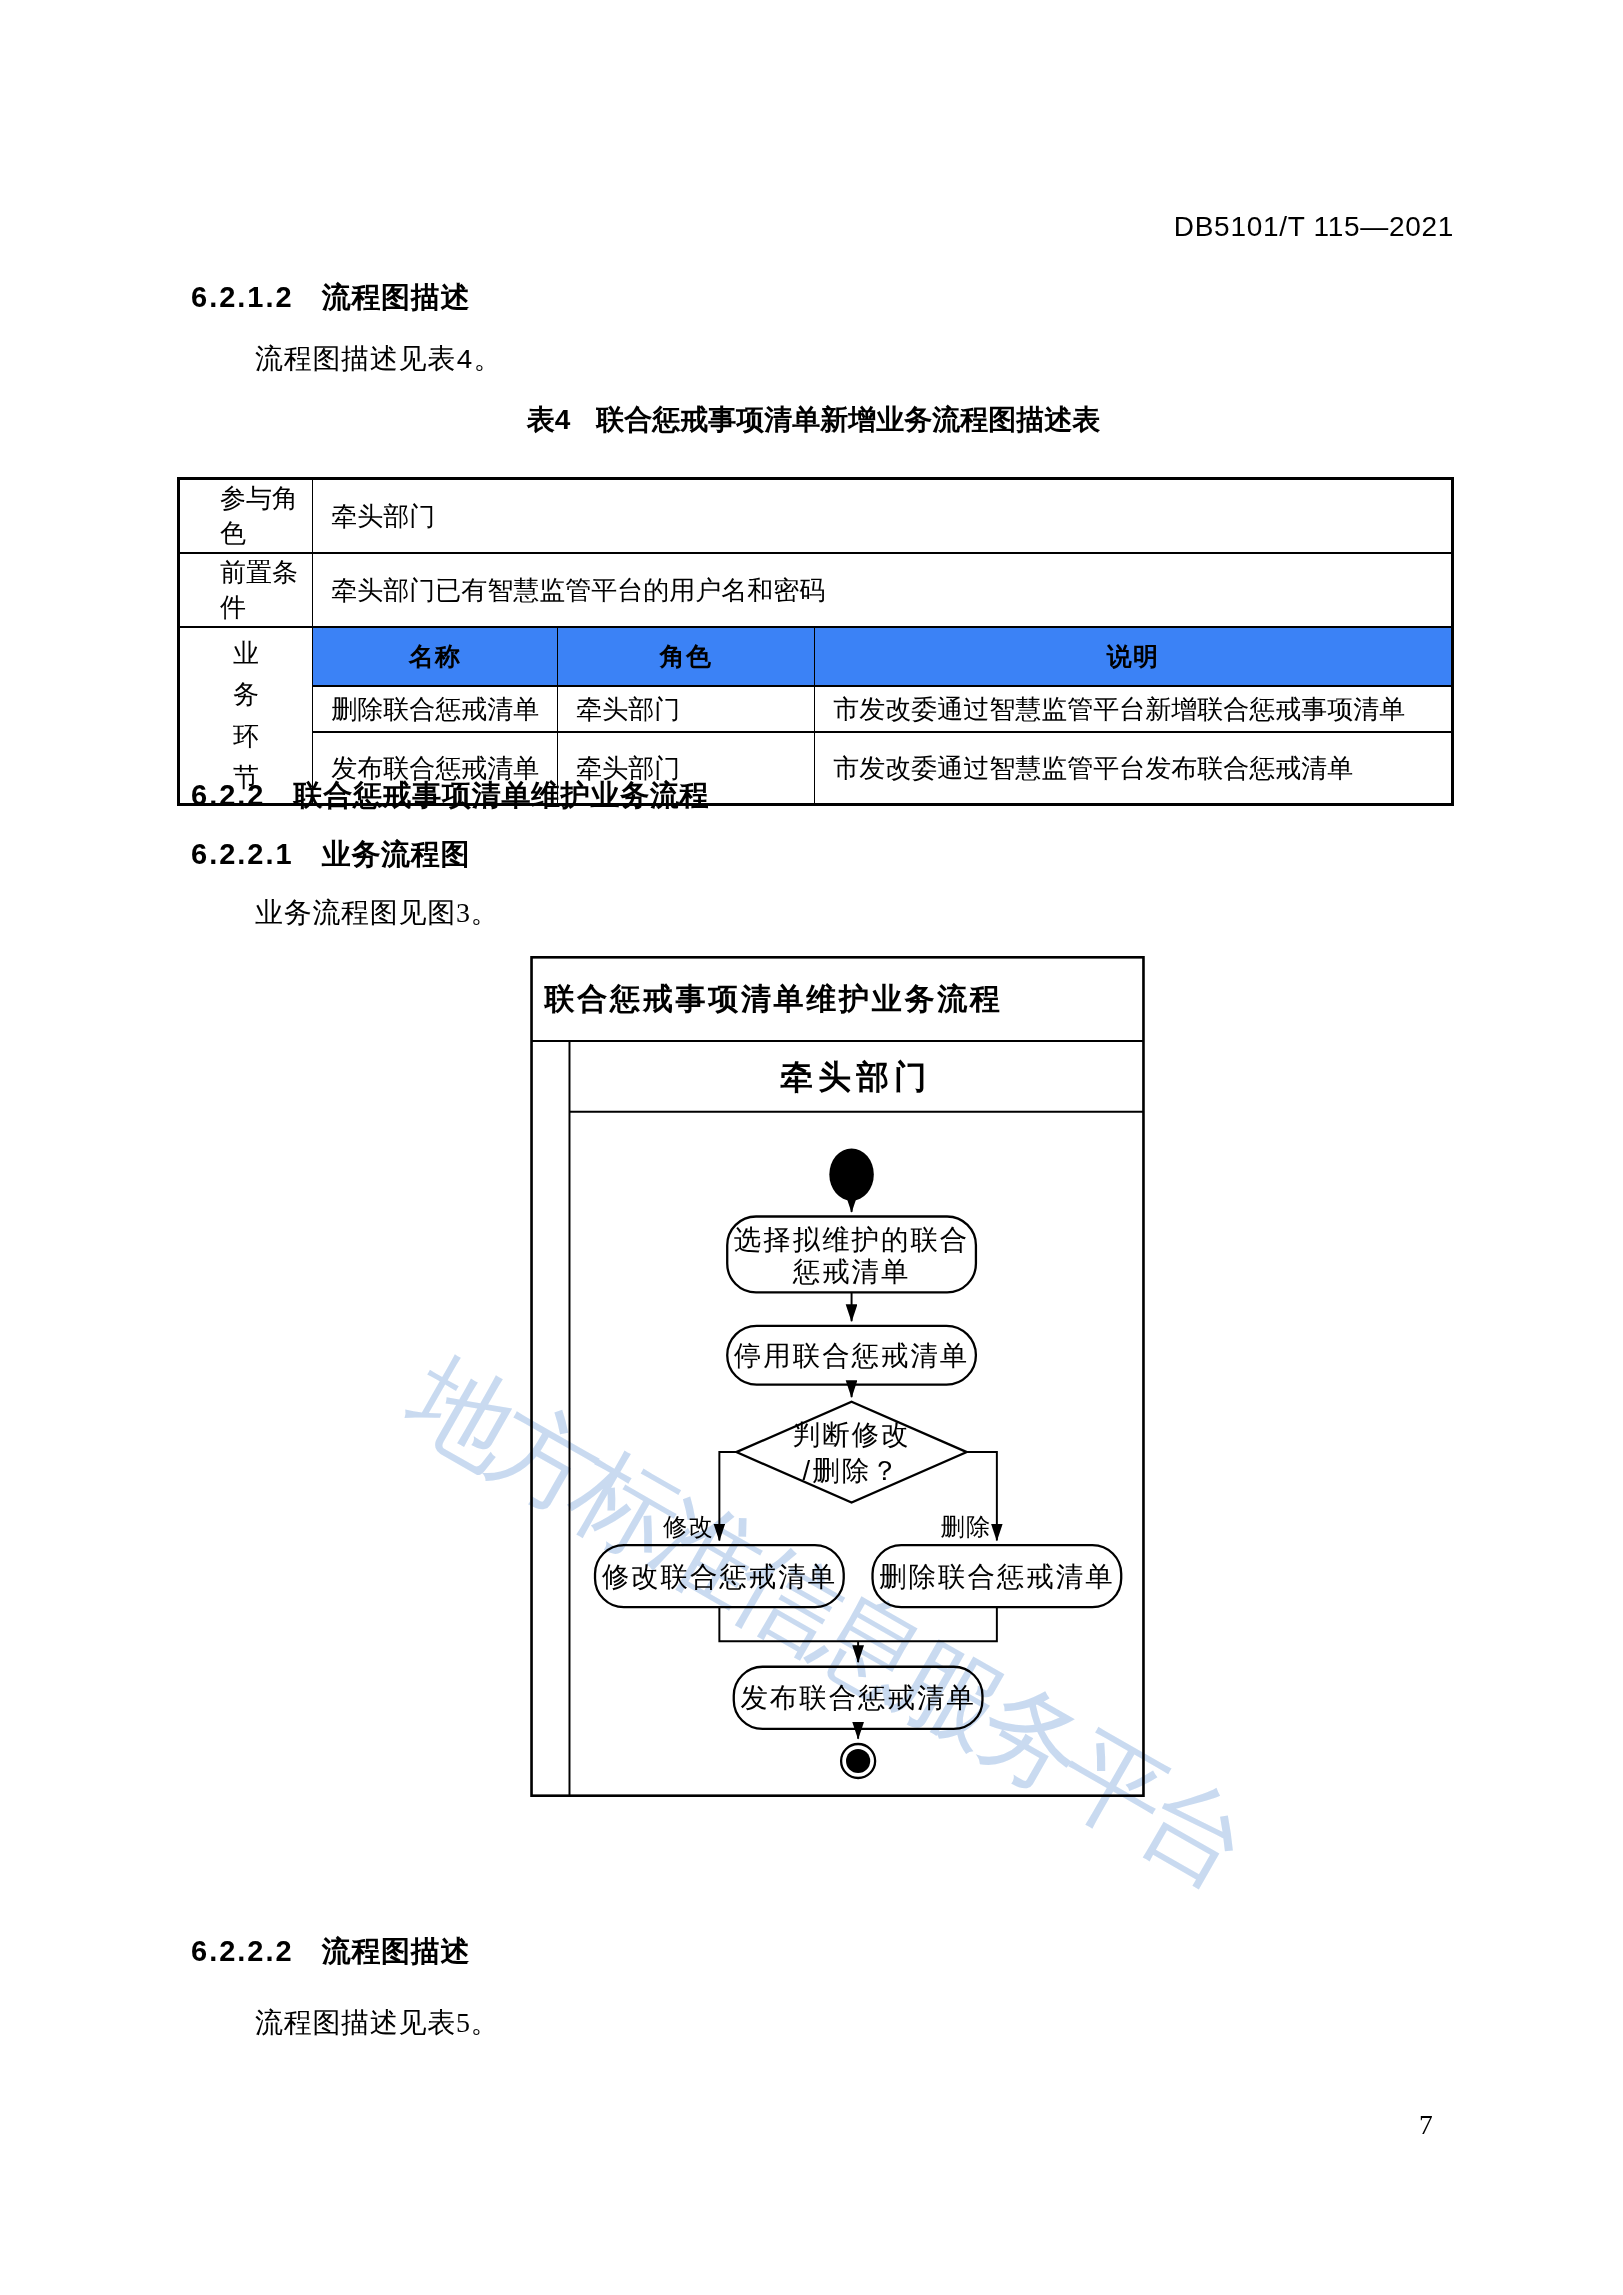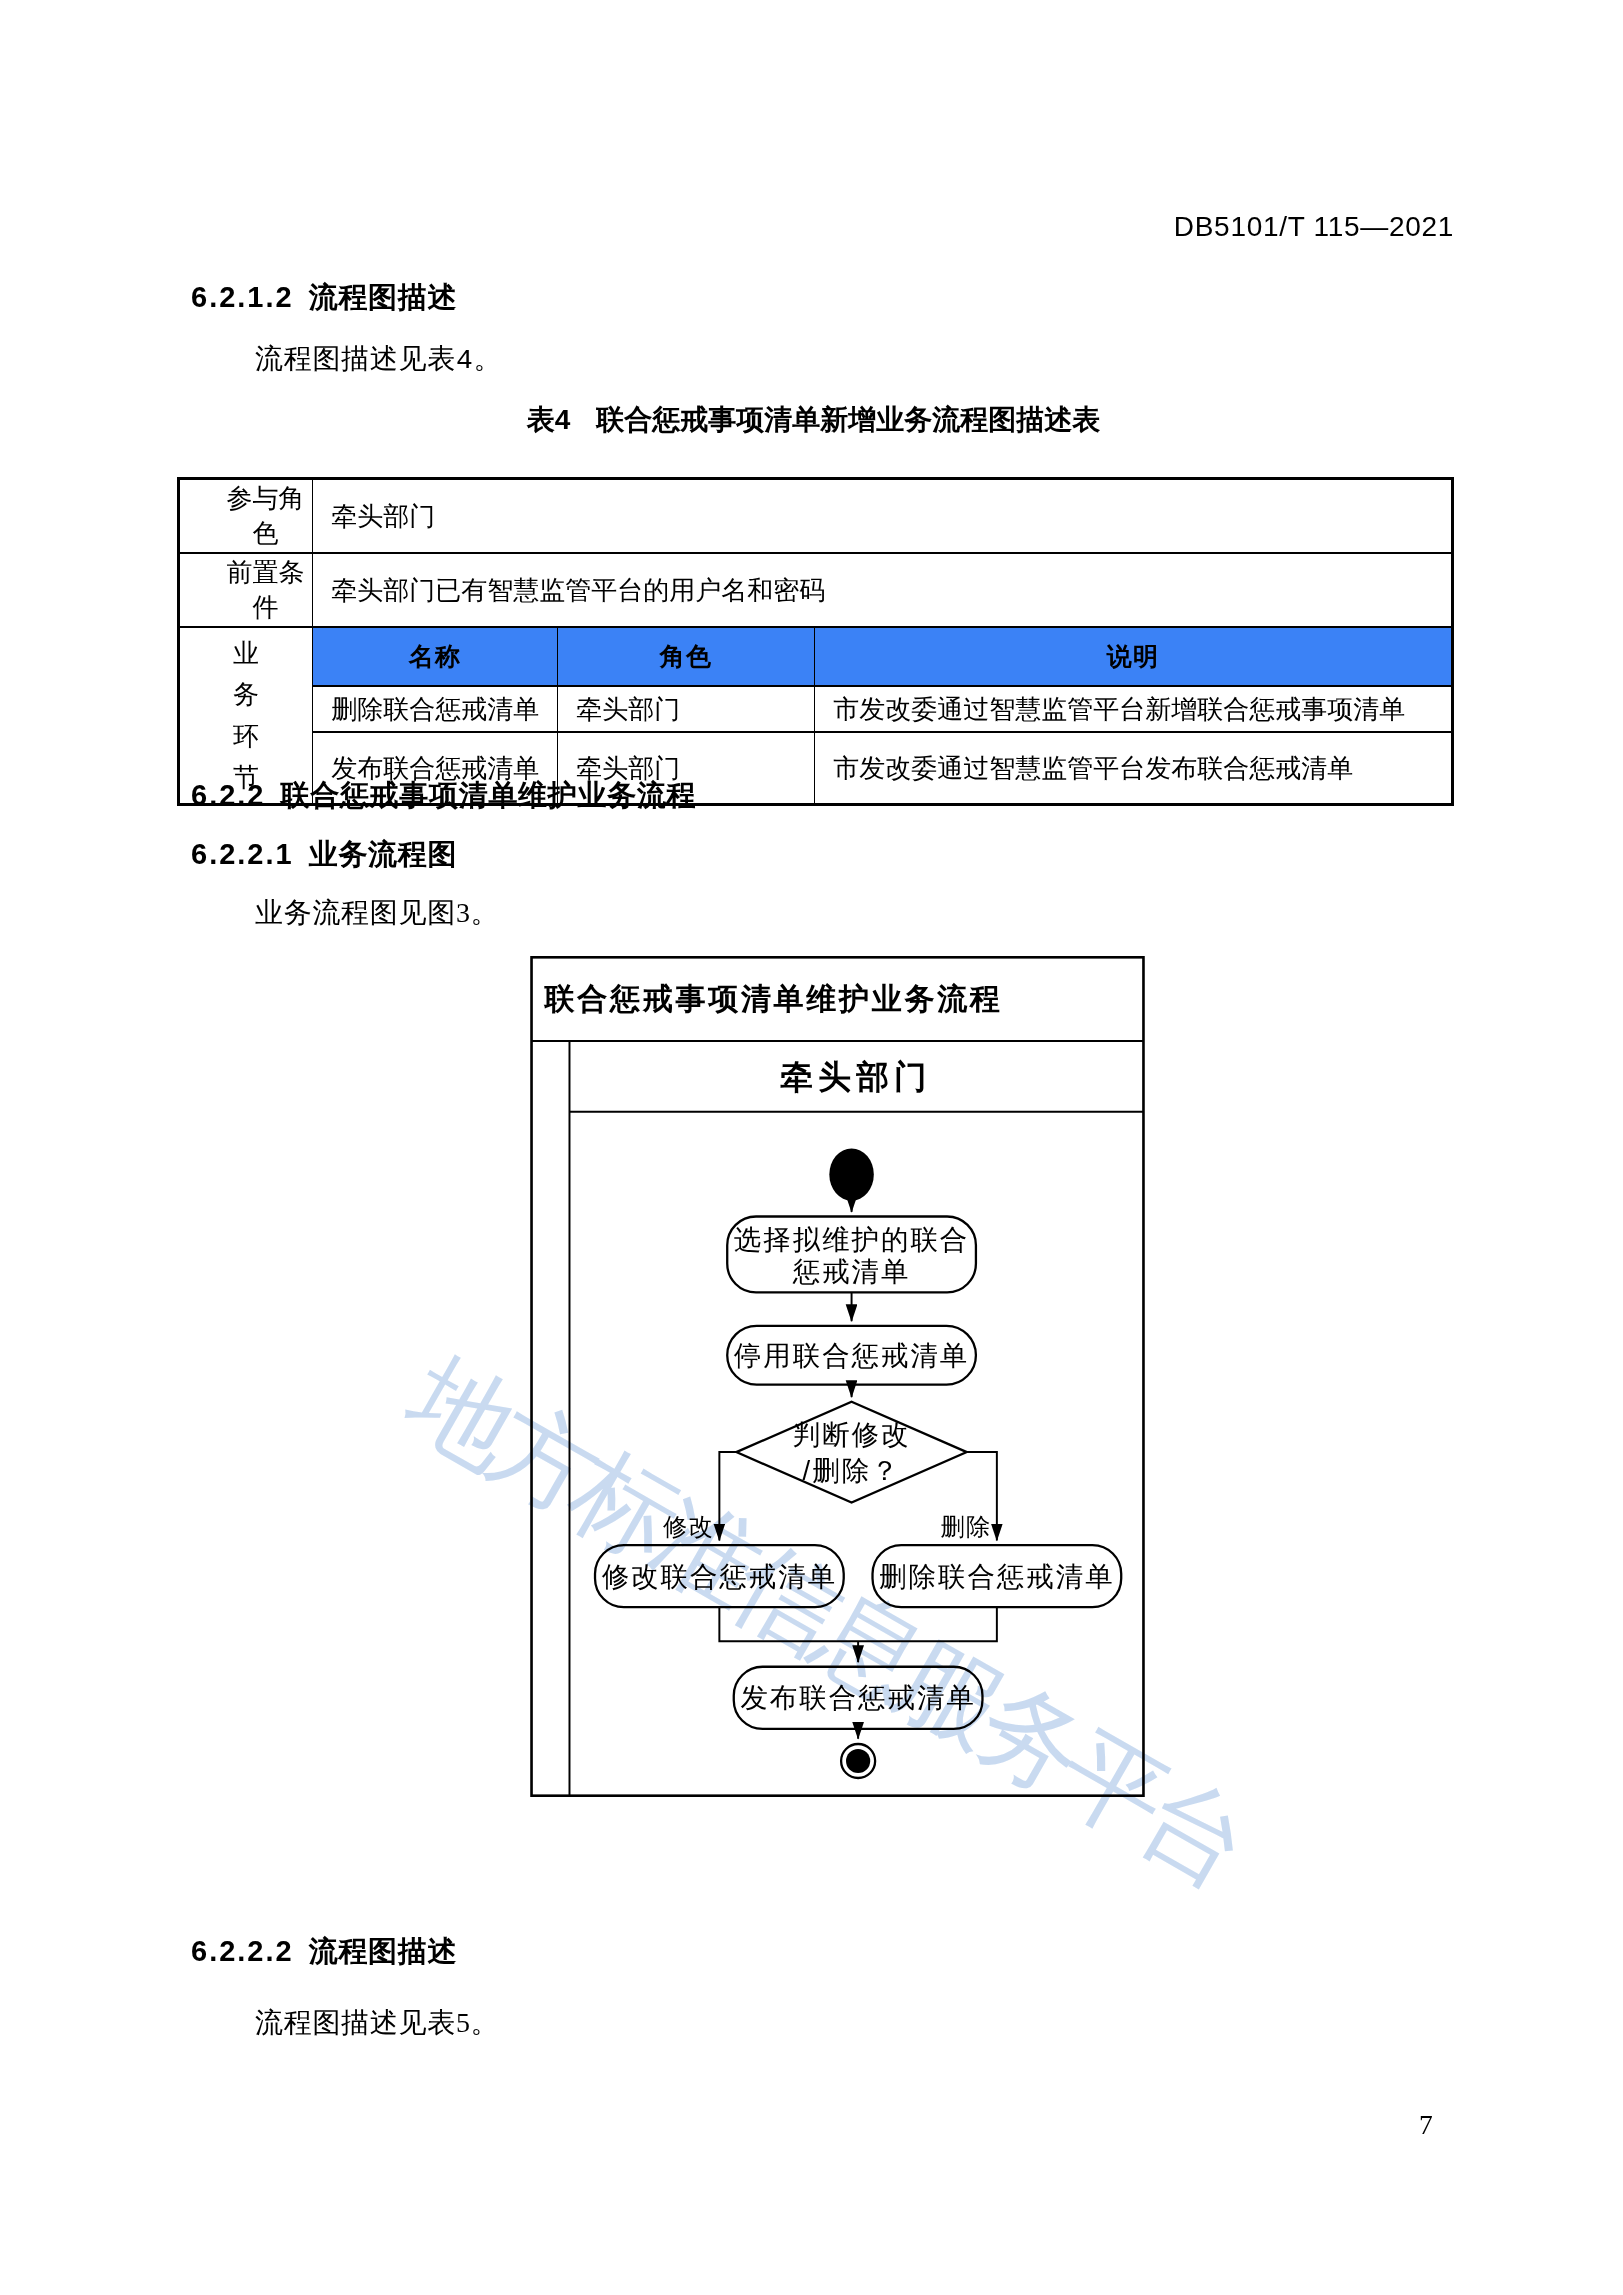--- a/index.html
+++ b/index.html
@@ -11,38 +11,38 @@
   
   .doc-code{
     top:211px;right:169px;font-family:"Liberation Sans",sans-serif;
     font-size:28px;letter-spacing:0.7px;color:#000;
   }
   
   .heading{
     left:191px;font-family:"Liberation Sans",sans-serif;font-weight:700;
     font-size:29px;white-space:nowrap;letter-spacing:0.7px;
   }
-  .heading .num{margin-right:15px;letter-spacing:2px;}
+  .heading .num{margin-right:28px;letter-spacing:2px;}
   
   .para{left:255px;font-size:28px;white-space:nowrap;letter-spacing:0.7px;}
   
   .center-line{
     left:177px;width:1273px;text-align:center;
     font-family:"Liberation Sans",sans-serif;font-weight:700;font-size:28px;
   }
   .center-line .num{margin-right:26px;}
   .fig-cap{left:530px;width:615px;}
   
   table.t4{
     border-collapse:collapse;table-layout:fixed;width:1273px;
     font-size:26px;background:transparent;
   }
   table.t4{border:3.9px solid #000;}
   table.t4 td{border:1.3px solid #000;vertical-align:middle;overflow:hidden;}
-  td.lbl{text-align:center;padding-left:40px;}
+  td.lbl{padding-left:40px;}
   td.val{text-align:left;padding-left:18.3px;}
   tr.r1 td{border-bottom-width:2px;height:46px;}
   tr.r2 td{border-bottom-width:2.6px;height:46px;}
   tr.rh td{border-bottom-width:2.6px;height:55px;}
   tr.rd1 td{border-bottom-width:2.6px;height:42px;}
   tr.rd2 td{height:68px;}
   td.hdr{
     background:#3b82f6;text-align:center;
     font-family:"Liberation Sans",sans-serif;font-weight:700;font-size:25px;
     letter-spacing:1.3px;

